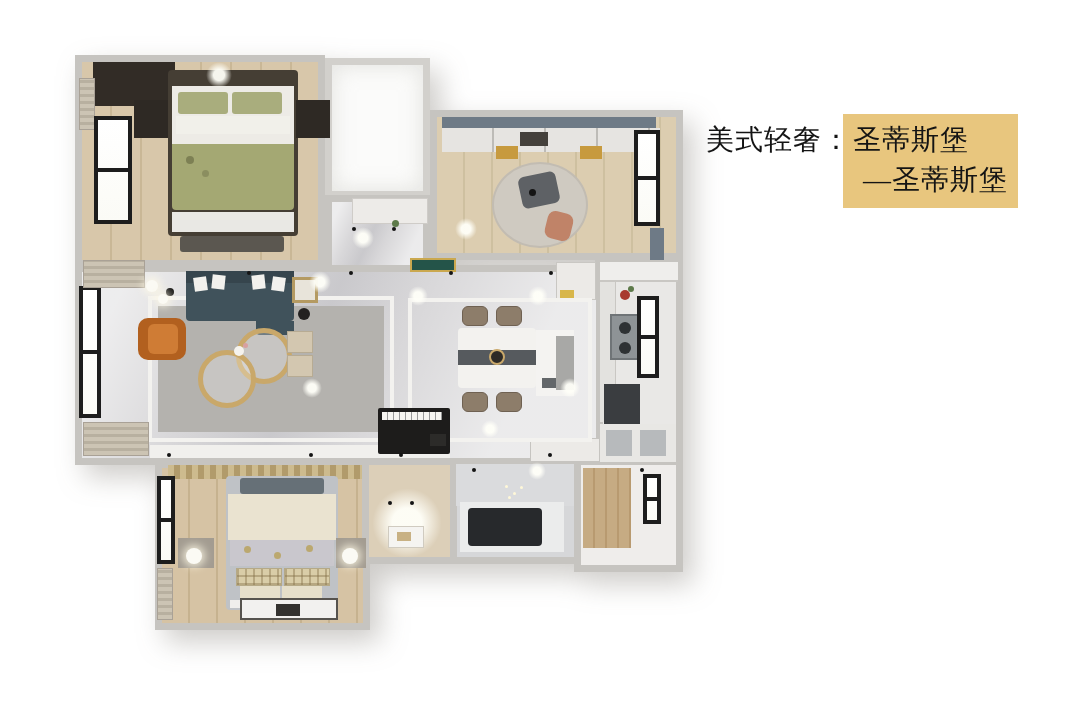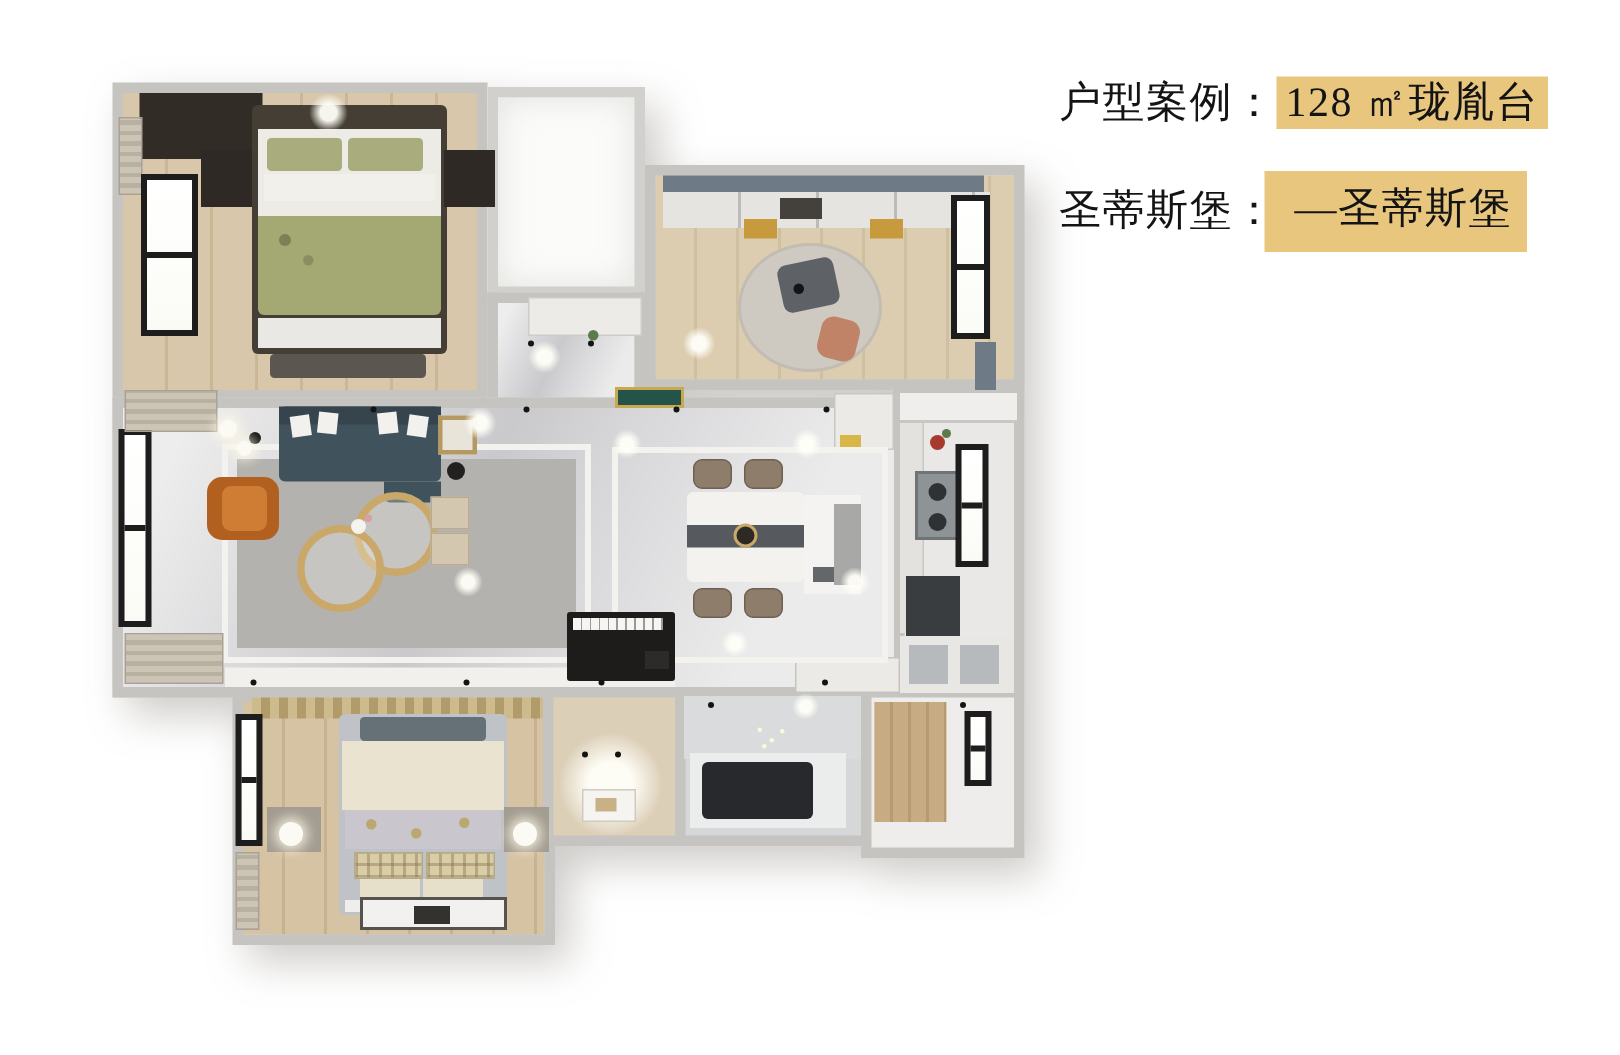--- a/index.html
+++ b/index.html
@@ -215,21 +215,19 @@
     <div class="dot" style="left:399px;top:453px;"></div>
     <div class="dot" style="left:548px;top:453px;"></div>
     <div class="dot" style="left:352px;top:227px;"></div>
     <div class="dot" style="left:392px;top:227px;"></div>
     <div class="dot" style="left:388px;top:501px;"></div>
     <div class="dot" style="left:410px;top:501px;"></div>
     <div class="dot" style="left:472px;top:468px;"></div>
     <div class="dot" style="left:640px;top:468px;"></div>
   </div>
 
-  <div class="hline" style="left:706px;top:49px;">
-    <span>户型案例：</span><span class="hl">128 ㎡珑胤台</span>
-  </div>
-  <div class="hline" style="left:706px;top:121px;">圣蒂斯堡：</div>
+  <div class="hline" style="left:706px;top:121px;">美式轻奢：</div>
   <div id="hl-block">
+    <div class="l1">圣蒂斯堡</div>
     <div class="l2">—圣蒂斯堡</div>
   </div>
 
 </div>
 
 </body></html>

